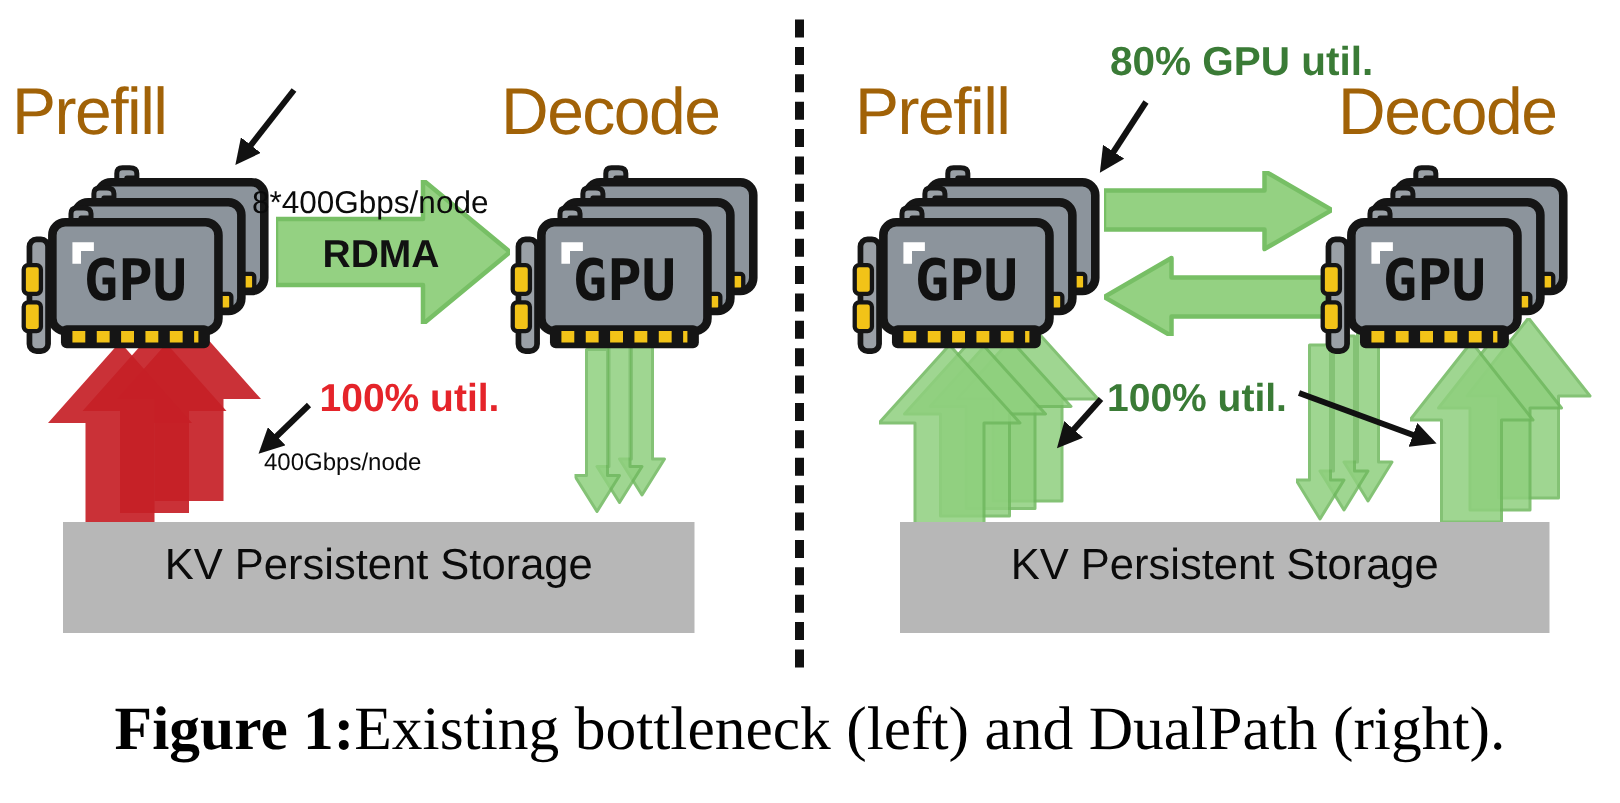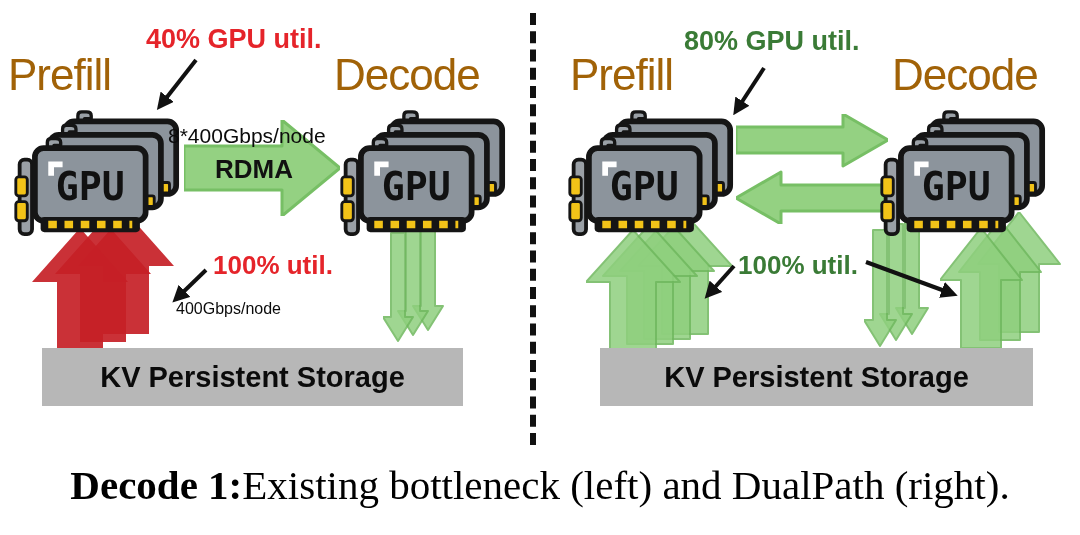--- a/index.html
+++ b/index.html
@@ -7,22 +7,22 @@
           font-family:"Liberation Sans",sans-serif;color:#000;}
   .abs{position:absolute;}
   .big-label{font-size:44px;font-weight:500;letter-spacing:-1px;color:#a16207;white-space:nowrap;}
   .ann{font-weight:700;white-space:nowrap;}
   .ann-red{color:#e5242a;font-size:27px;}
   .ann-red-sm{color:#e5242a;font-size:26px;}
   .ann-green{color:#3a7b36;font-size:27px;}
   .ann-green-sm{color:#3a7b36;font-size:26px;}
   .small-label{font-size:21px;color:#0b0b0b;white-space:nowrap;margin-top:36px;}
   .small-label2{font-size:16px;color:#0b0b0b;white-space:nowrap;}
-  .storage{background:#b7b7b7;height:58px;line-height:58px;text-align:center;
-           font-size:29px;font-weight:700;color:#0b0b0b;}
+  .storage{background:#b7b7b7;height:74px;line-height:58px;text-align:center;
+           font-size:29px;font-weight:400;color:#0b0b0b;}
   .divider{width:0;border-left:6px dashed #111;}
   .caption{left:0;right:0;top:461px;text-align:center;font-family:"Liberation Serif",serif;
            font-size:41px;color:#000;white-space:nowrap;}
   .caption .cap-bold{font-weight:700;}
   .caption .cap-rest{margin-left:0;text-align:center;}
   svg{display:block;}
   .gpu-card{fill:#8c949c;stroke:#151515;stroke-width:6;stroke-linejoin:round;}
   .hook{fill:#9aa0a6;stroke:#151515;stroke-width:3.5;stroke-linejoin:round;}
   .bracket{fill:#9aa0a6;stroke:#151515;stroke-width:4;stroke-linejoin:round;}
   .ysq{fill:#f2c318;stroke:#151515;stroke-width:3;}
@@ -100,21 +100,20 @@
 
   <svg class="abs" style="left:12px;top:104px" width="168" height="138" viewBox="-2 0 176 144">
       <use href="#gpu-sym"></use>
     </svg>
   <svg class="abs" style="left:338px;top:104px" width="168" height="138" viewBox="-2 0 176 144">
       <use href="#gpu-sym"></use>
     </svg>
 
   <span class="abs big-label" style="left:8px;top:50px">Prefill</span>
   <span class="abs big-label" style="left:334px;top:50px">Decode</span>
-  <span class="abs ann ann-red" style="left:146px;top:24px">40% GPU util.</span>
   <span class="abs small-label" style="left:168px;top:88px">8*400Gbps/node</span>
   <span class="abs ann ann-red-sm" style="left:213px;top:250px">100% util.</span>
   <span class="abs small-label2" style="left:176px;top:300px">400Gbps/node</span>
 
   <div class="abs divider" style="left:530px;top:13px;height:432px"></div>
 
   <svg class="abs" style="left:586px;top:214px" width="148" height="138" viewBox="0 0 148 138">
     <g transform="translate(52,0)">
         <polygon class="green-arrow-soft" points="47,0 94,52 70,52 70,120 24,120 24,52 0,52"></polygon>
       </g>
@@ -162,28 +161,28 @@
 
   <svg class="abs" style="left:566px;top:104px" width="168" height="138" viewBox="-2 0 176 144">
       <use href="#gpu-sym"></use>
     </svg>
   <svg class="abs" style="left:878px;top:104px" width="168" height="138" viewBox="-2 0 176 144">
       <use href="#gpu-sym"></use>
     </svg>
 
   <span class="abs big-label" style="left:570px;top:50px">Prefill</span>
   <span class="abs big-label" style="left:892px;top:50px">Decode</span>
-  <span class="abs ann ann-green" style="left:684px;top:26px">80% GPU util.</span>
+  <span class="abs ann ann-green" style="left:740px;top:26px">80% GPU util.</span>
   <span class="abs ann ann-green-sm" style="left:738px;top:250px">100% util.</span>
 
   <svg class="abs" style="left:0;top:0;pointer-events:none" width="1080" height="535" viewBox="0 0 1080 535">
     <line class="ann-line" x1="196" y1="60" x2="160" y2="106" marker-end="url(#ah)"></line>
     <line class="ann-line" x1="206" y1="270" x2="176" y2="299" marker-end="url(#ah)"></line>
     <line class="ann-line" x1="764" y1="68" x2="736" y2="111" marker-end="url(#ah)"></line>
     <line class="ann-line" x1="734" y1="266" x2="708" y2="295" marker-end="url(#ah)"></line>
     <line class="ann-line" x1="866" y1="262" x2="953" y2="294" marker-end="url(#ah)"></line>
   </svg>
 
   <div class="abs caption">
-    <span class="cap-bold">Decode 1:</span><span class="cap-rest">Existing bottleneck (left) and DualPath (right).</span>
+    <span class="cap-bold">Figure 1:</span><span class="cap-rest">Existing bottleneck (left) and DualPath (right).</span>
   </div>
 
 </div>
 
 </body></html>

